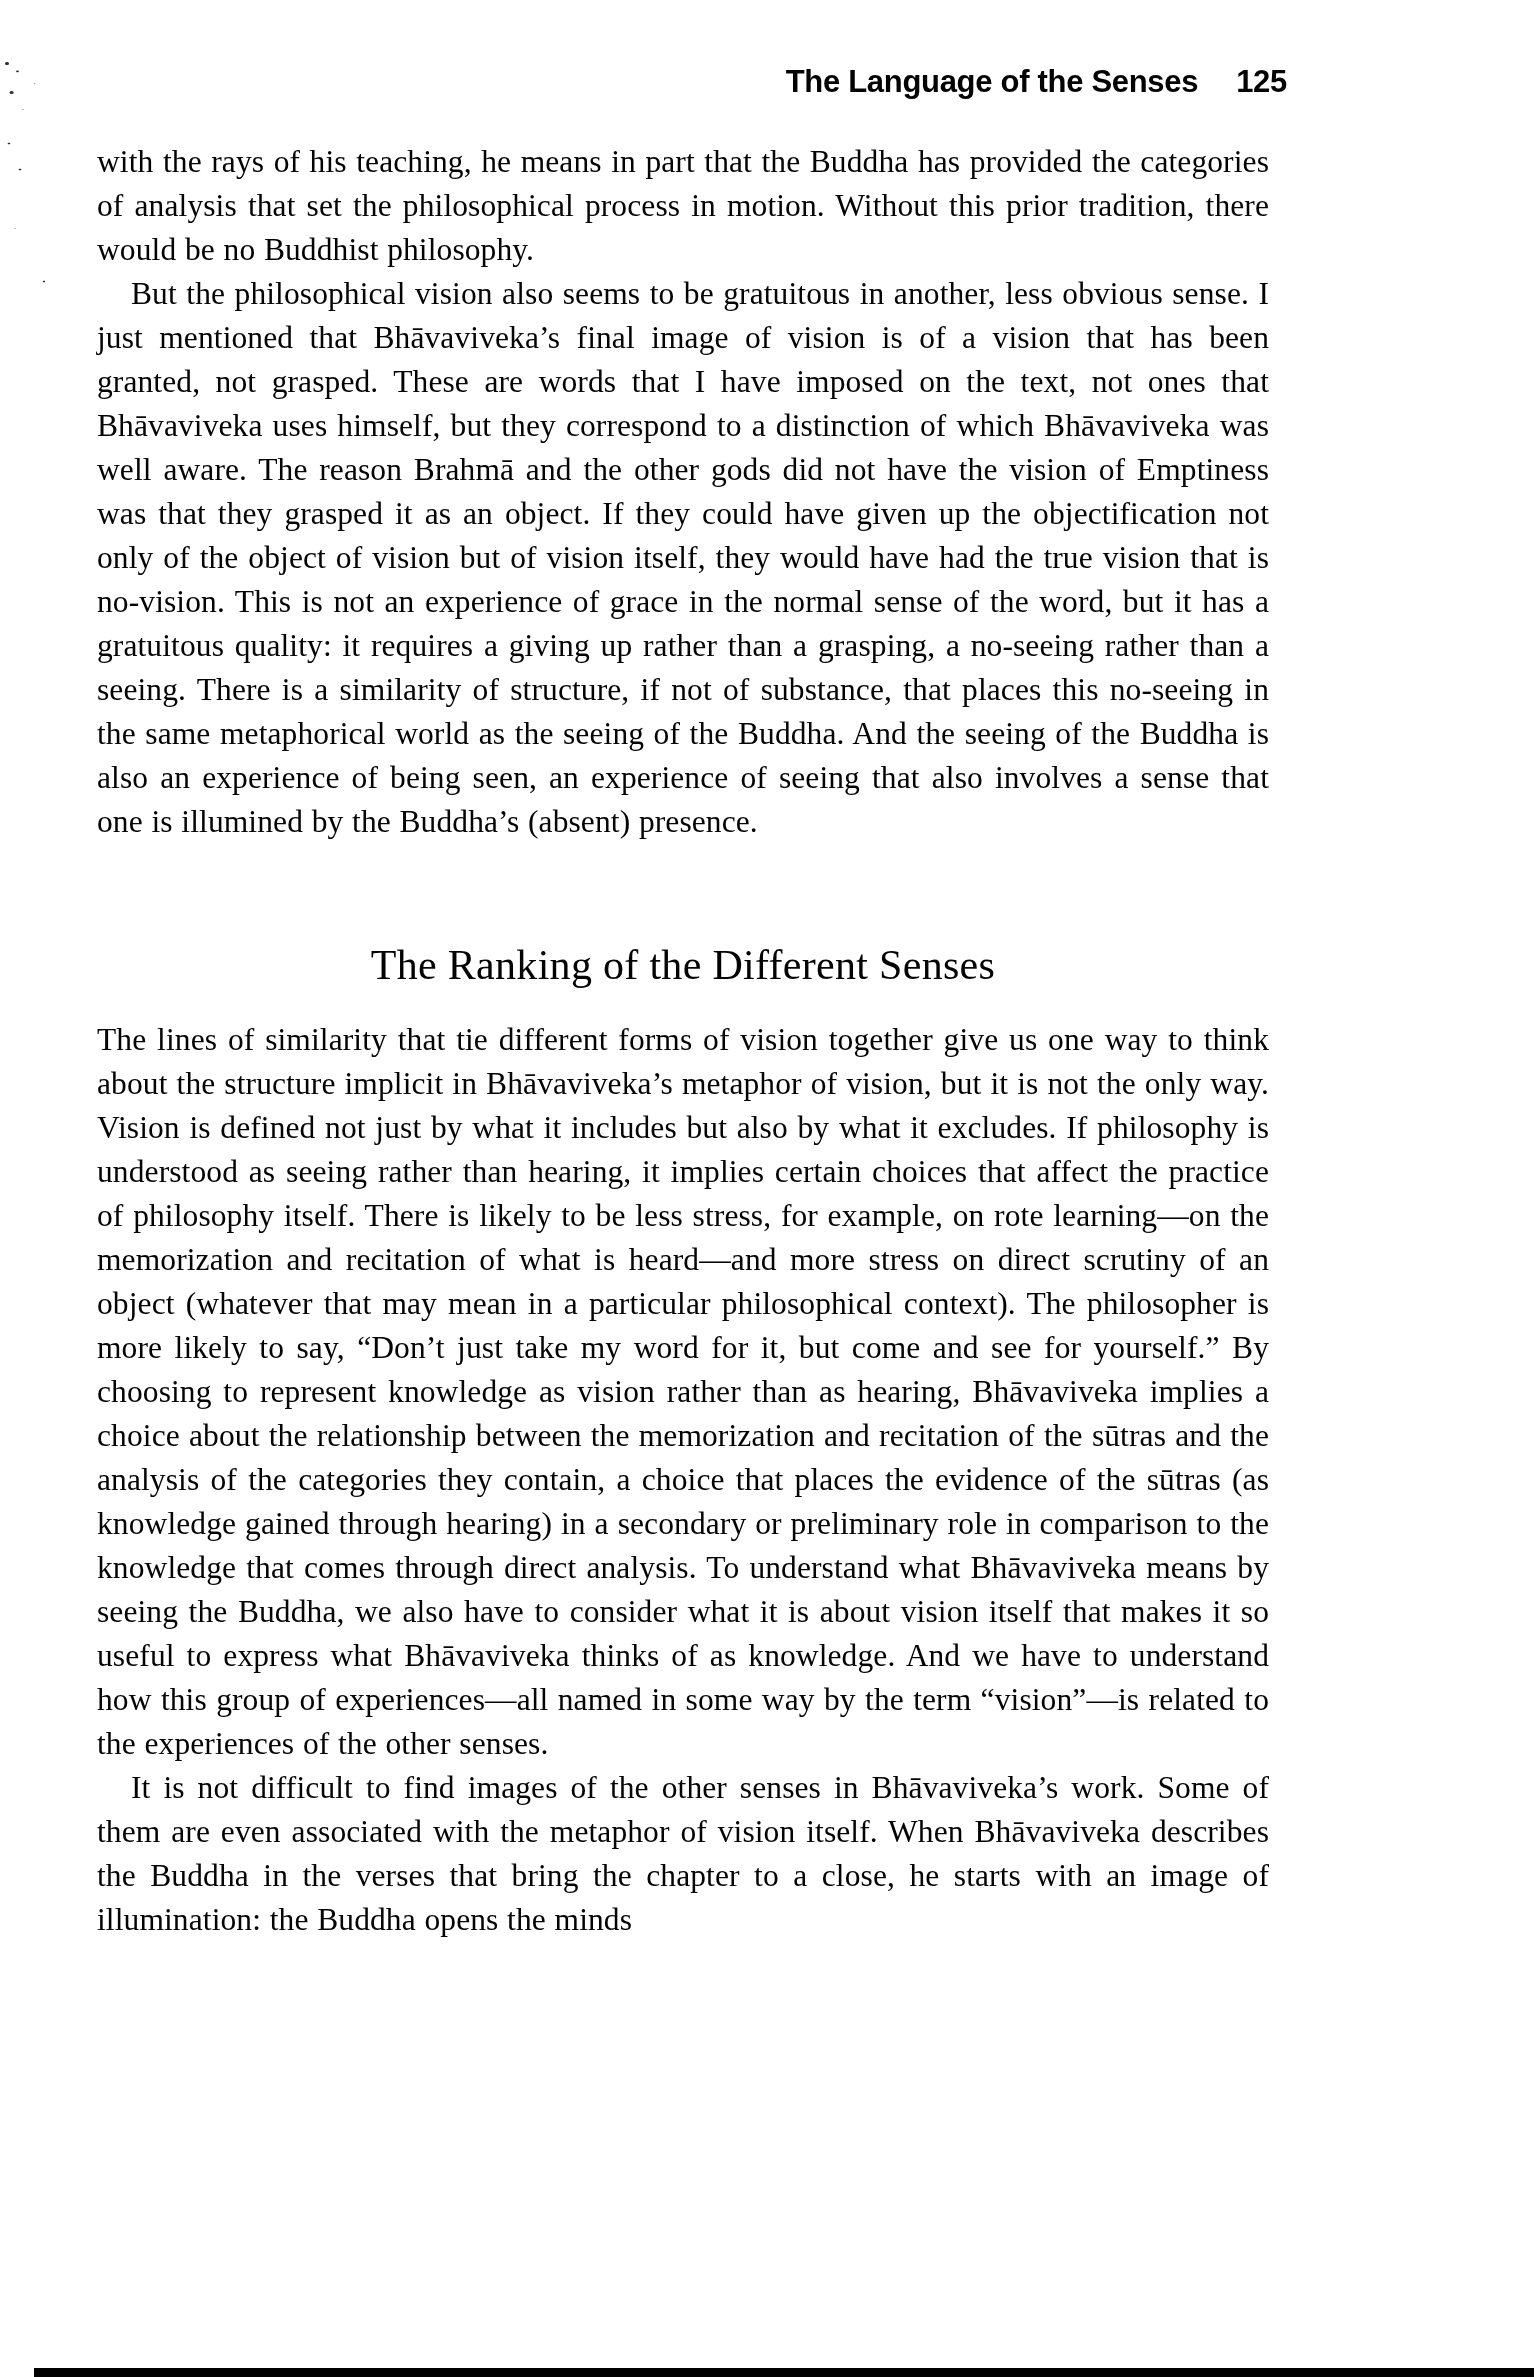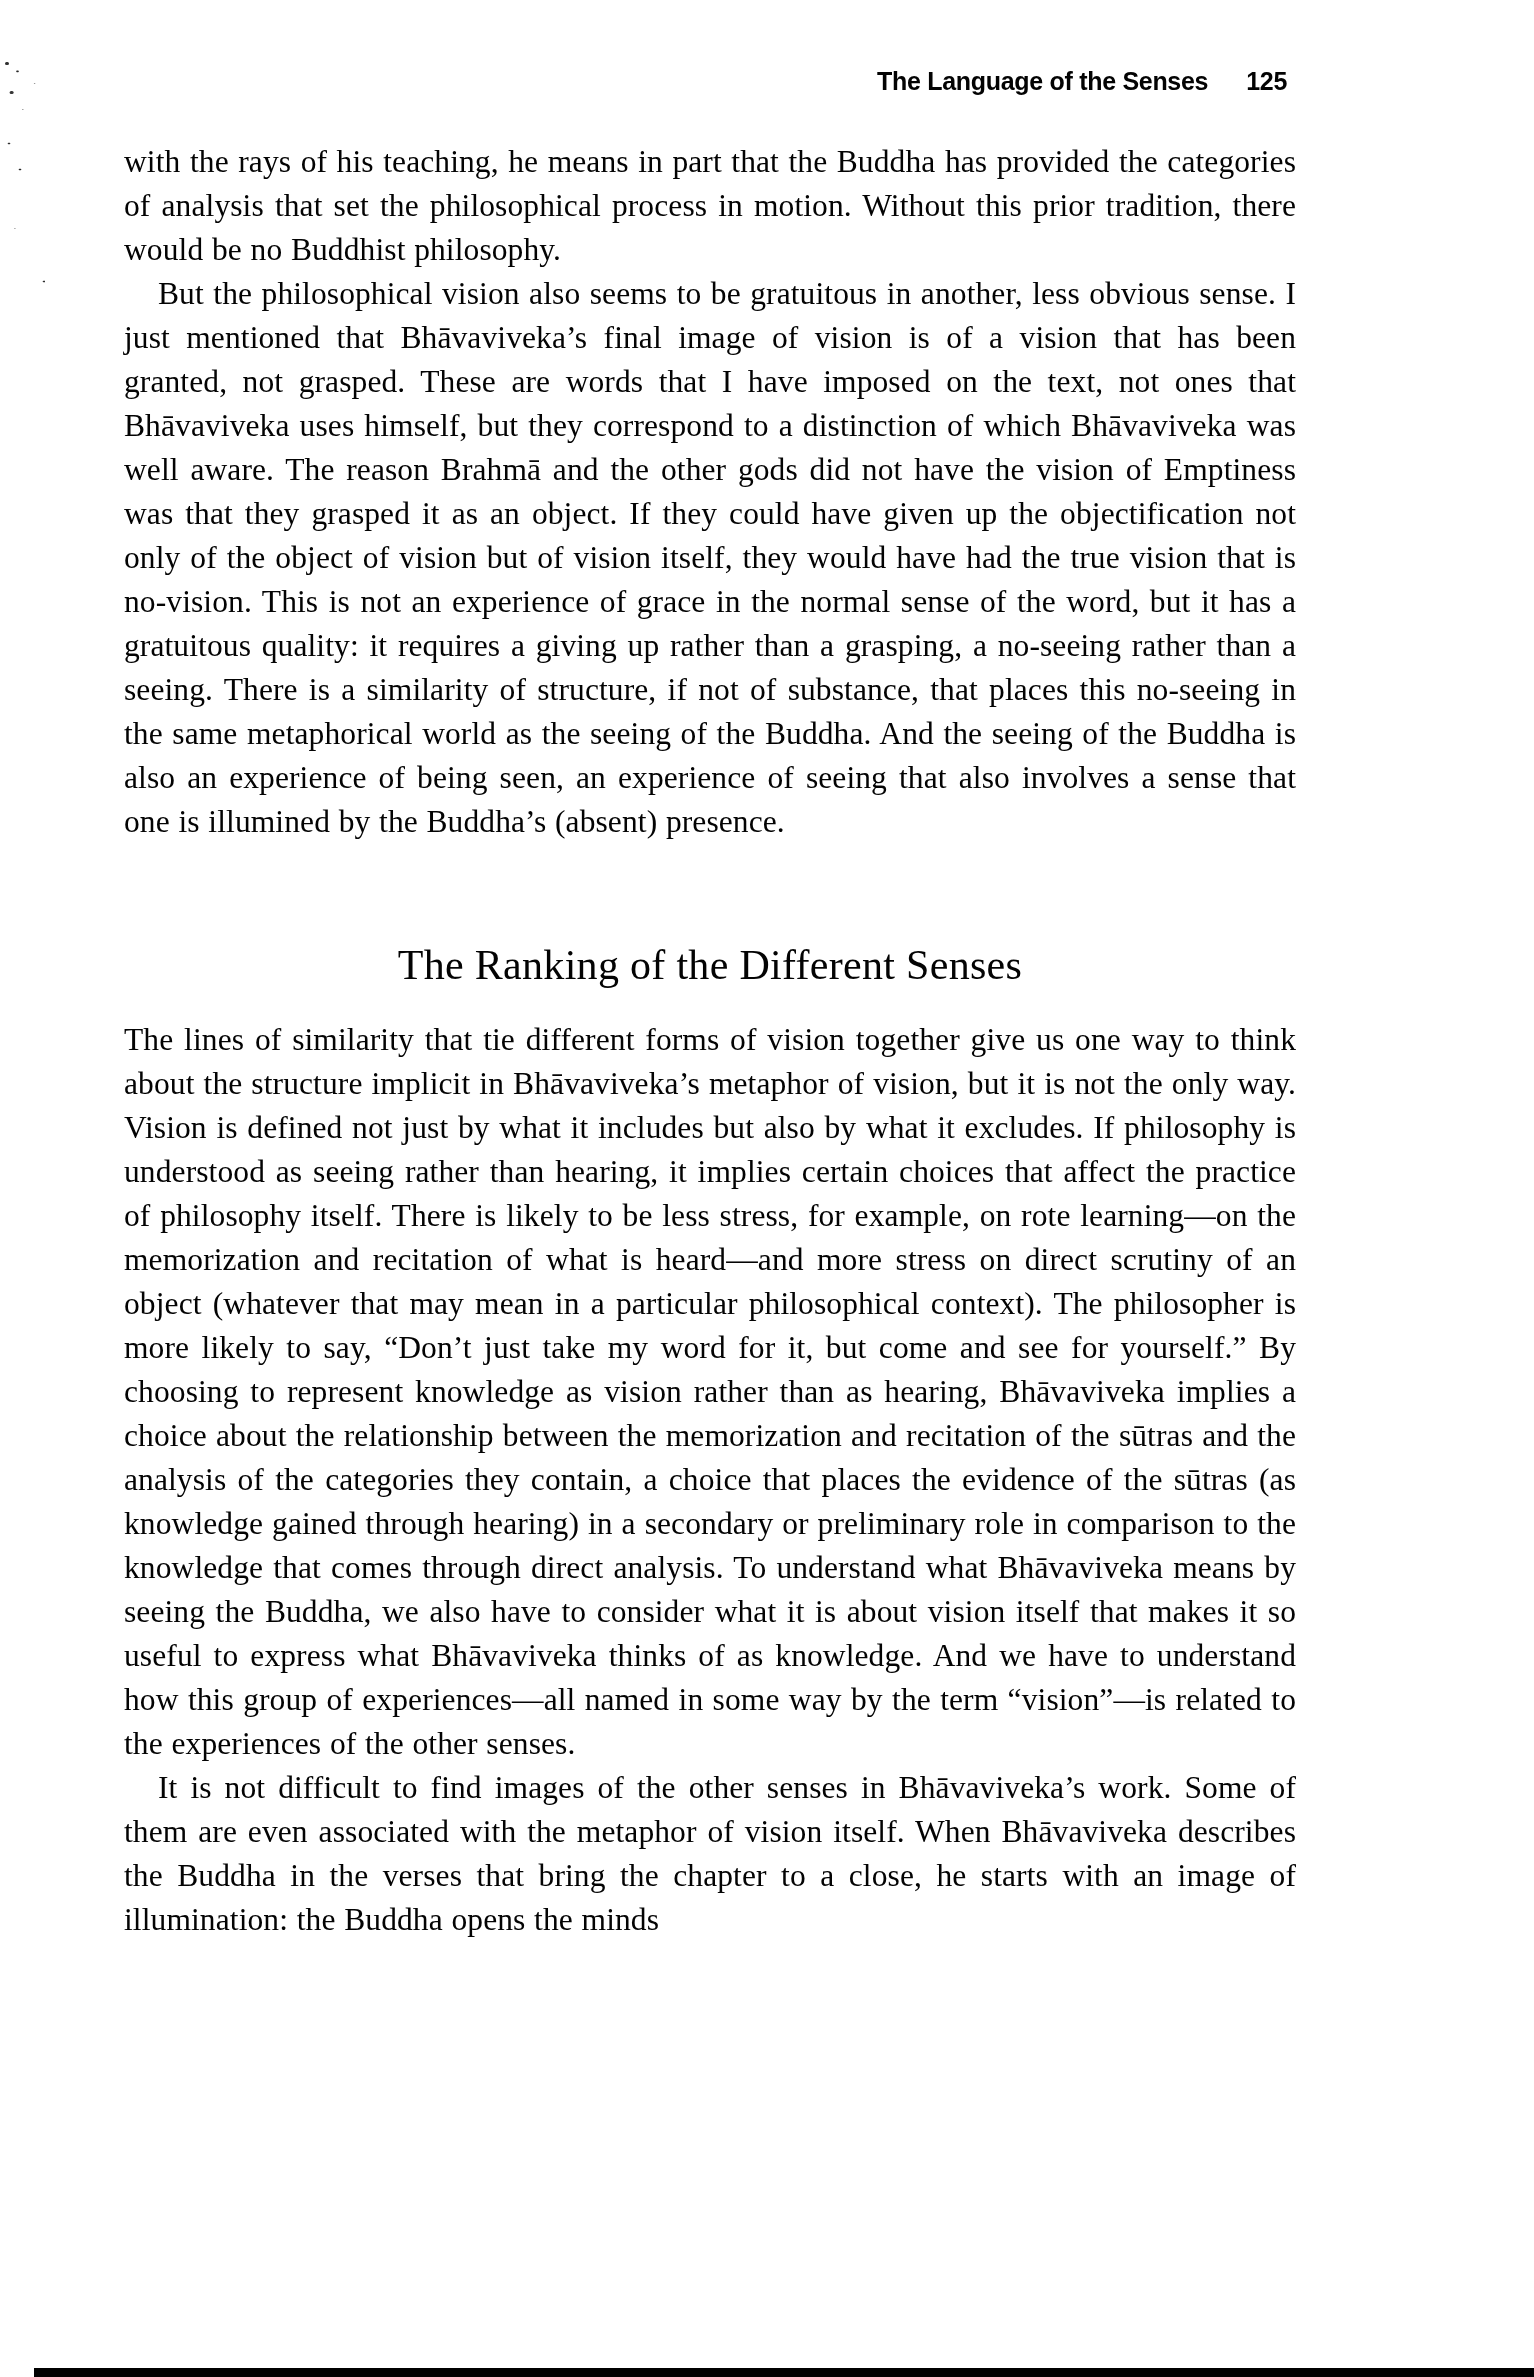--- a/index.html
+++ b/index.html
@@ -19,29 +19,29 @@
     position: absolute;
     top: 63px;
     left: 115px;
     width: 1172px;
     display: flex;
     justify-content: flex-end;
     align-items: flex-end;
     gap: 38px;
     font-family: "Liberation Sans", sans-serif;
     font-weight: bold;
-    font-size: 25px;
+    font-size: 31px;
     line-height: 37px;
     letter-spacing: -0.3px;
     white-space: nowrap;
   }
   .page-body {
     position: absolute;
     top: 140px;
-    left: 124px;
+    left: 97px;
     width: 1172px;
     font-family: "Liberation Serif", serif;
   }
   .para {
     margin: 0;
     font-size: 31.5px;
     line-height: 44px;
     text-align: justify;
     letter-spacing: 0.1px;
     word-spacing: 0.7px;

